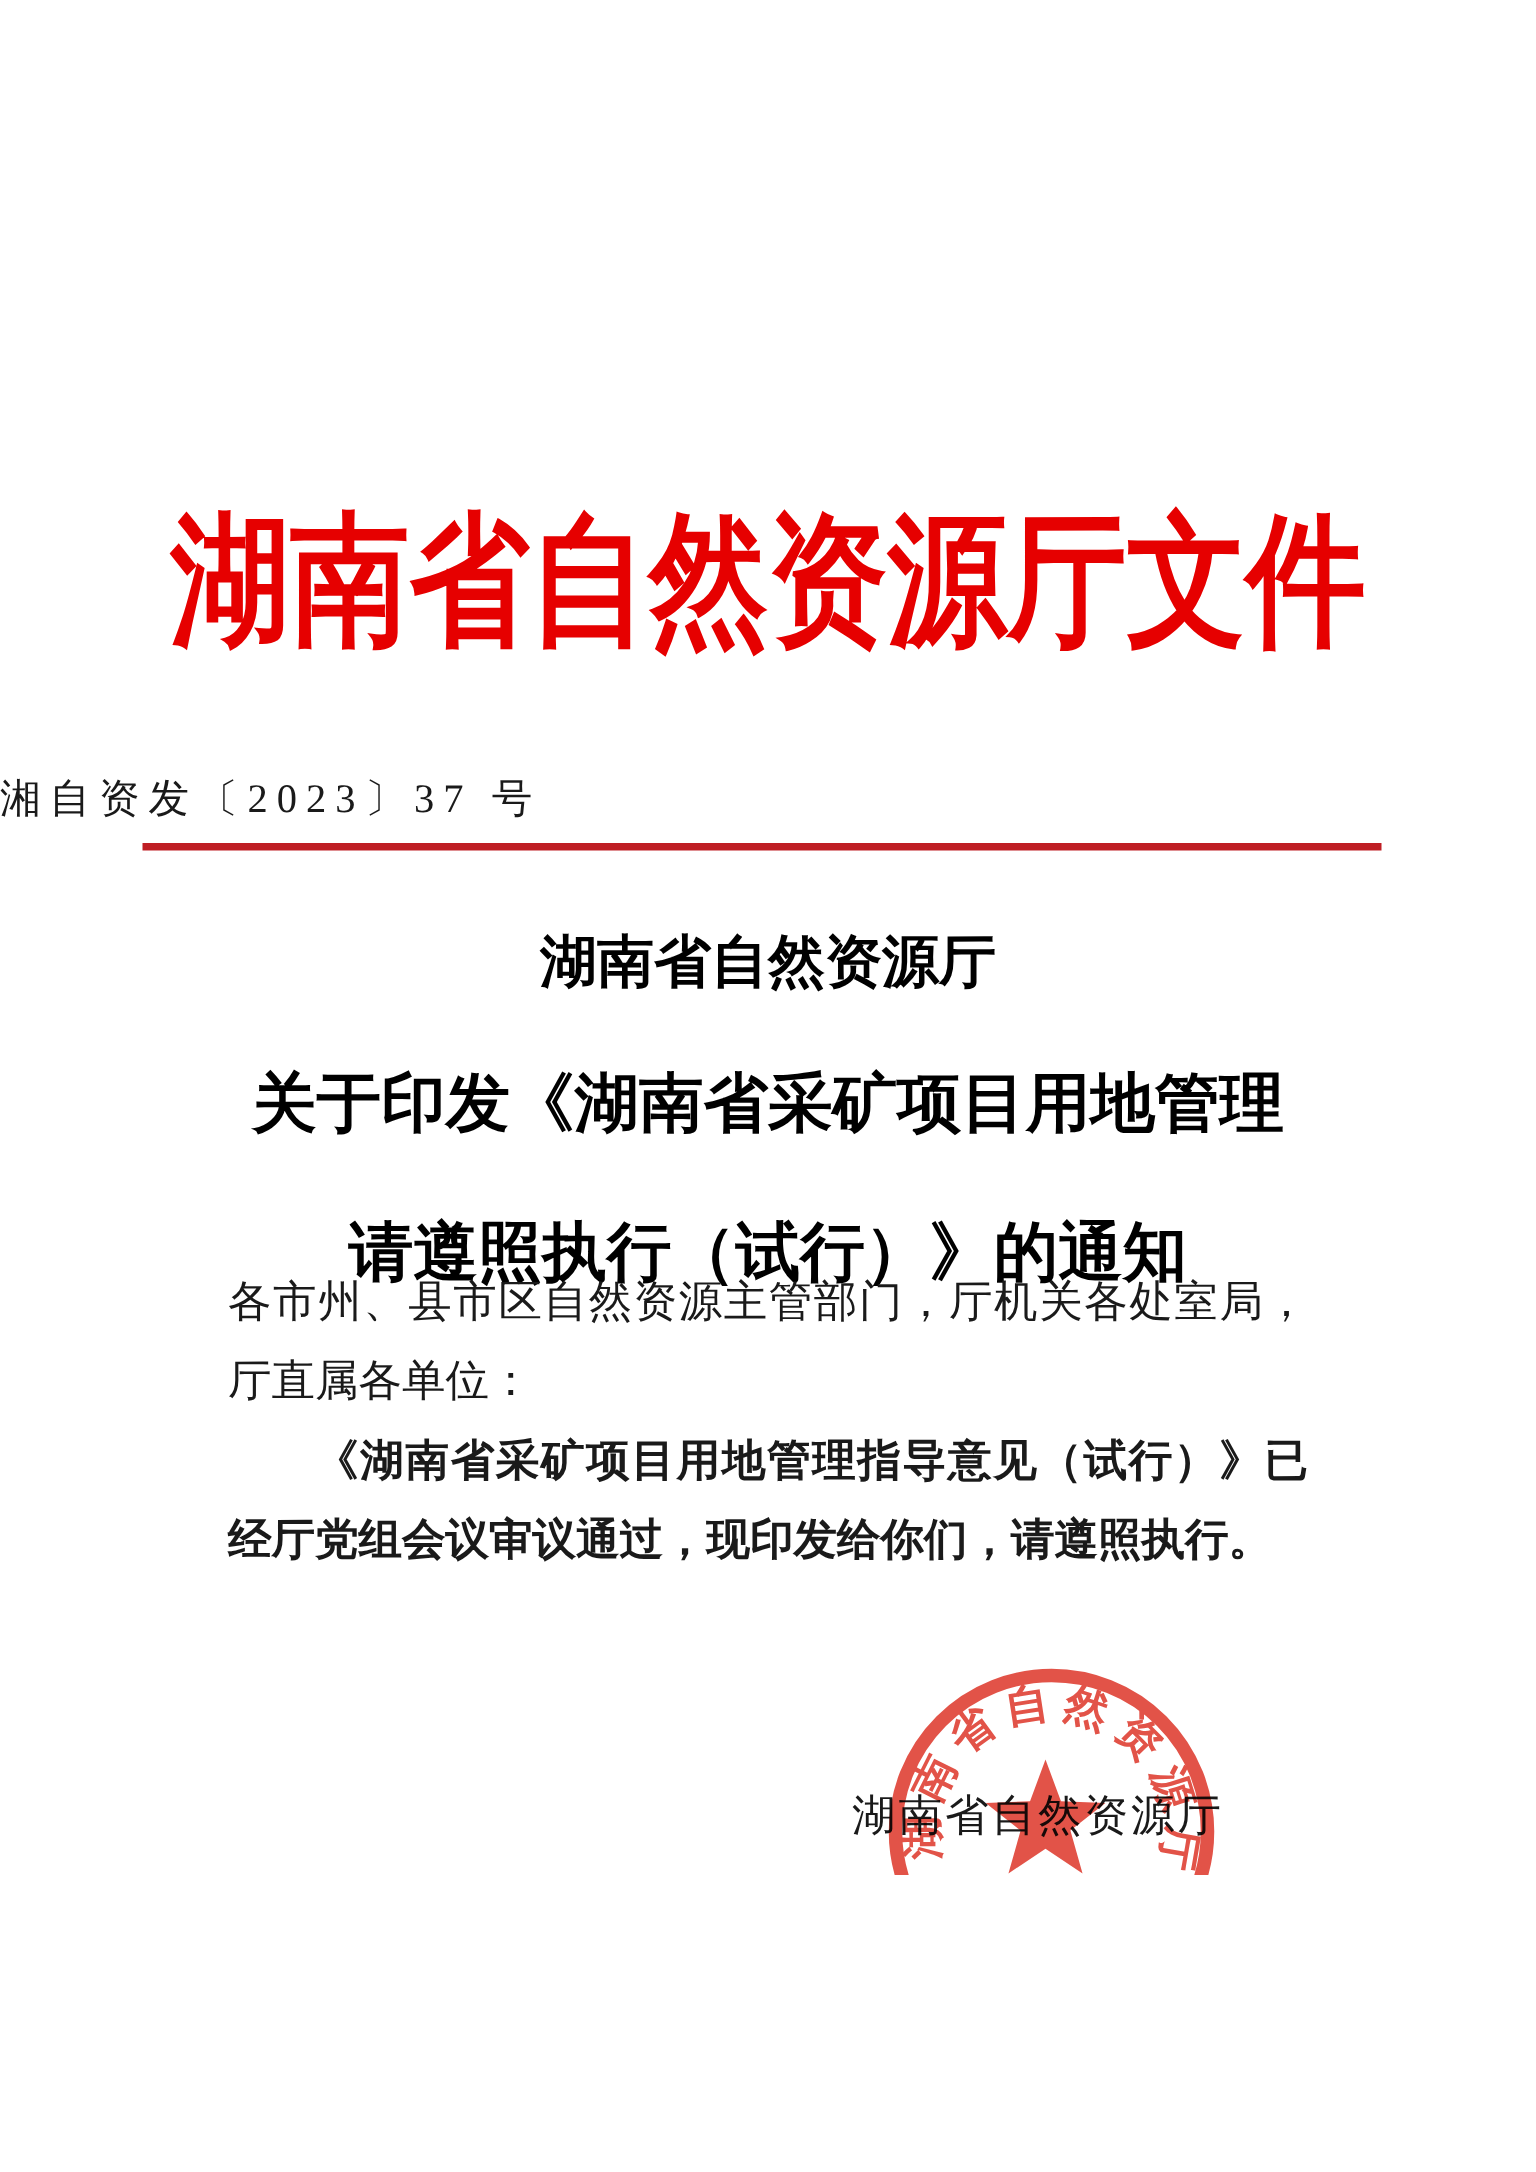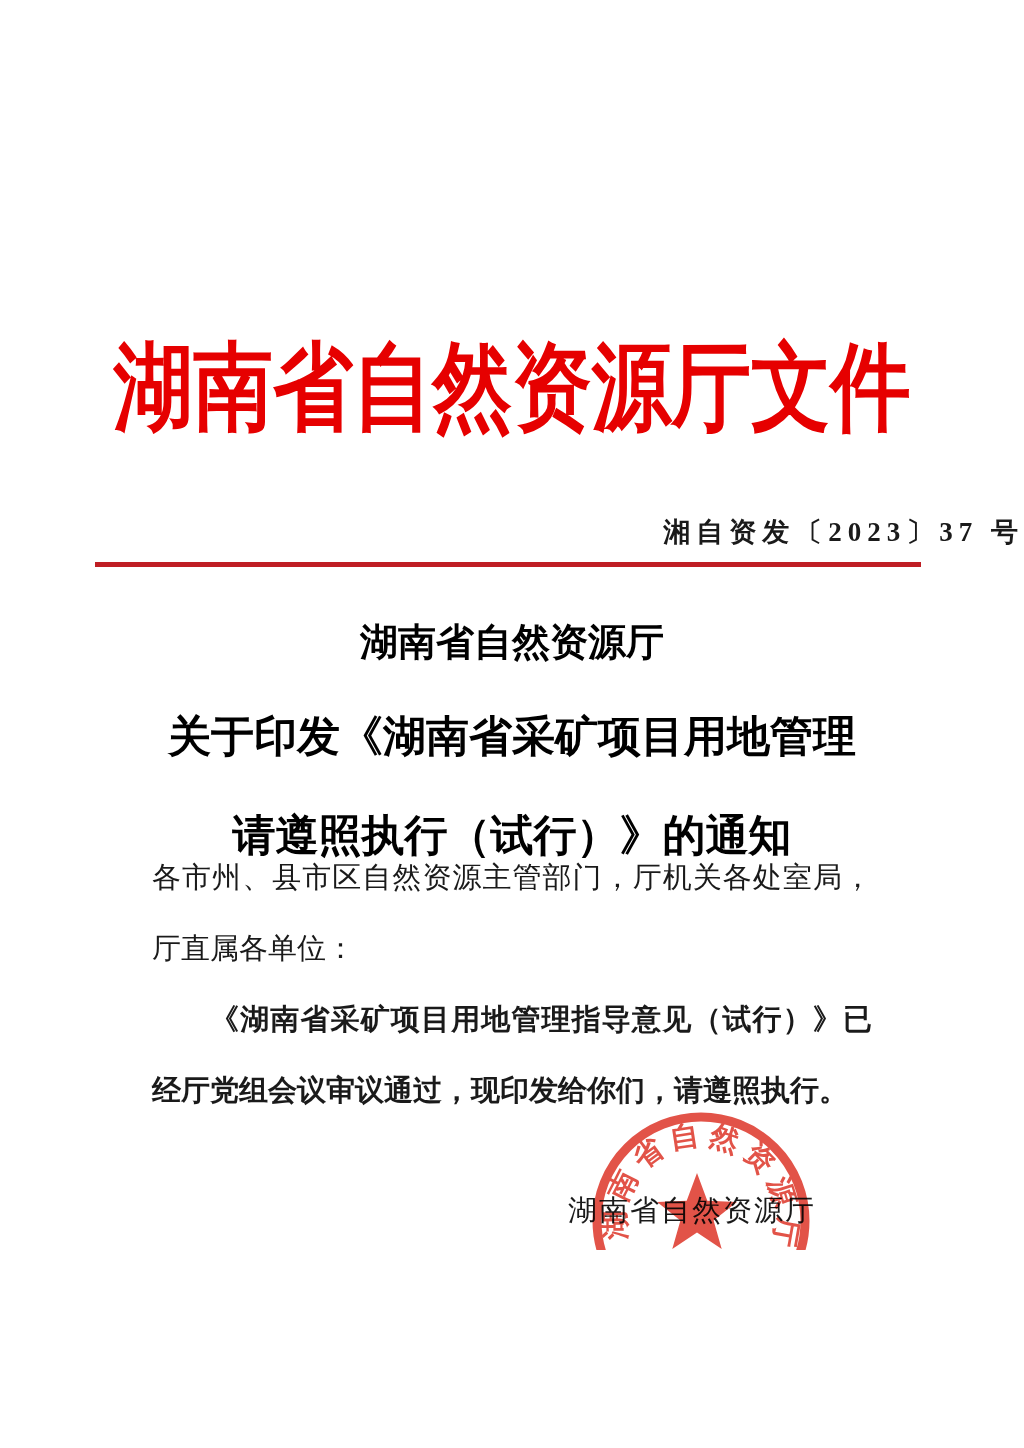--- a/index.html
+++ b/index.html
@@ -28,26 +28,25 @@
     transform: scaleX(0.83);
     transform-origin: 50% 50%;
     white-space: nowrap;
     letter-spacing: 0px;
   }
   .doc-number {
     position: absolute;
     top: 514px;
     left: 0;
     width: 100%;
-    text-align: right;
+    text-align: left;
     font-size: 27px;
     letter-spacing: 6px;
     color: #1a1a1a;
     white-space: nowrap;
-    font-weight: bold;
   }
   .red-rule {
     position: absolute;
     top: 562px;
     left: 95px;
     width: 826px;
     height: 5px;
     background: #bf1e24;
   }
   .notice-title {
@@ -61,21 +60,21 @@
     color: #000000;
   }
   .notice-title .line1 { font-size: 38px; line-height: 52px; margin-bottom: 8px; }
   .notice-title .line2, .notice-title .line3 { font-size: 43px; line-height: 61px; margin-top: 38px; }
   .body-text {
     position: absolute;
     top: 842px;
     left: 152px;
     width: 720px;
     font-size: 29px;
-    line-height: 71px;
+    line-height: 53px;
     text-align: justify;
     color: #1a1a1a;
   }
   .body-text p.indent { text-indent: 2em; font-weight: bold; }
   .signature-issuer {
     position: absolute;
     top: 1191px;
     left: 0;
     width: 100%;
     text-align: right;

